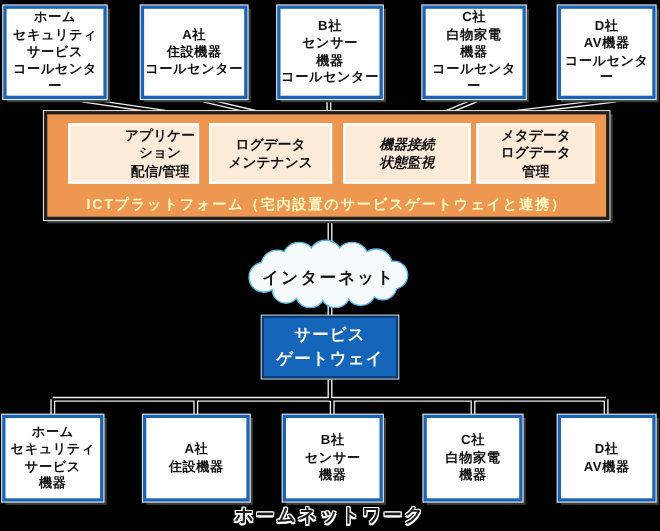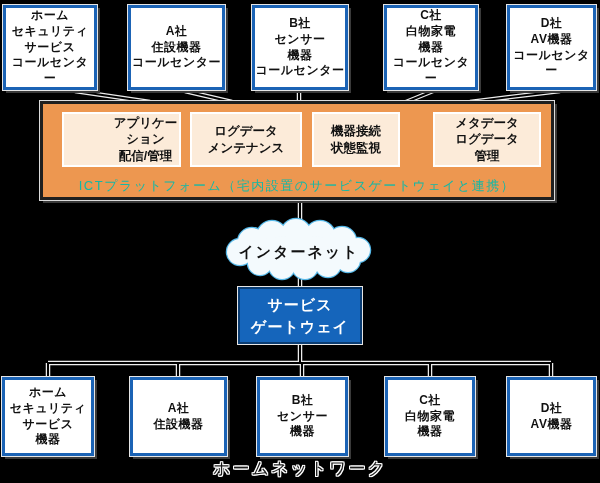--- a/index.html
+++ b/index.html
@@ -28,37 +28,37 @@
   }
   .module{
     position:absolute;top:112px;height:55px;box-sizing:border-box;
     background:#fcebd9;border:2px solid #ffffff;
     display:flex;align-items:center;justify-content:center;text-align:center;
     font-weight:bold;color:#111;font-size:12.5px;line-height:1.3;
     white-space:pre-line;z-index:3;
   }
   .platform-label{
     position:absolute;left:40px;top:177px;width:514px;text-align:center;
-    font-weight:normal;color:#14b8a6;font-size:13px;letter-spacing:1.5px;z-index:3;
+    font-weight:bold;color:#fef9c3;font-size:13px;letter-spacing:1.5px;z-index:3;
   }
 
   
   .gateway{
     position:absolute;left:238px;top:287px;width:124px;height:57px;
     box-sizing:border-box;background:#1565bb;border:2px solid #0a3c72;
     box-shadow:0 0 0 1px #e6e6e6;
     display:flex;align-items:center;justify-content:center;text-align:center;
     font-weight:bold;color:#fff;font-size:15px;line-height:1.45;
     white-space:pre-line;letter-spacing:1px;z-index:3;
   }
 
   
   .network-label{
     position:absolute;left:0;top:457px;width:600px;text-align:center;
-    font-weight:normal;font-size:17px;letter-spacing:2px;color:#1a1a1a;z-index:3;
+    font-weight:bold;font-size:17px;letter-spacing:2px;color:#1a1a1a;z-index:3;
     text-shadow:1px 0 #fff,-1px 0 #fff,0 1px #fff,0 -1px #fff,
                 1px 1px #fff,-1px -1px #fff,1px -1px #fff,-1px 1px #fff;
   }
 </style>
 </head>
 <body>
 
 <div class="canvas">
 
   <svg class="svg-layer" viewBox="0 0 600 483" aria-hidden="true">
@@ -138,21 +138,21 @@
     <div class="node-box" style="left:507px;width:89px;"><span>D社
 AV機器
 コールセンター</span></div>
   </div>
 
   <div class="platform"></div>
   <div class="module" style="left:62px;width:119px;padding-left:48px;"><span>アプリケーション
 配信/管理</span></div>
   <div class="module" style="left:190px;width:112px;"><span>ログデータ
 メンテナンス</span></div>
-  <div class="module" style="left:312px;width:88px;"><span>機器接続
+  <div class="module" style="left:312px;width:116px;font-style:italic;"><span>機器接続
 状態監視</span></div>
   <div class="module" style="left:433px;width:108px;"><span>メタデータ
 ログデータ
 管理</span></div>
   <div class="platform-label">ICTプラットフォーム（宅内設置のサービスゲートウェイと連携）</div>
 
   <div class="gateway"><span>サービス
 ゲートウェイ</span></div>
 
   <div class="row-bottom">

